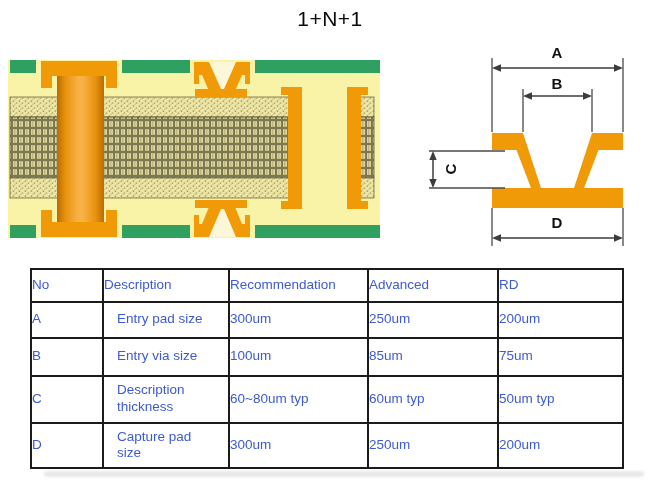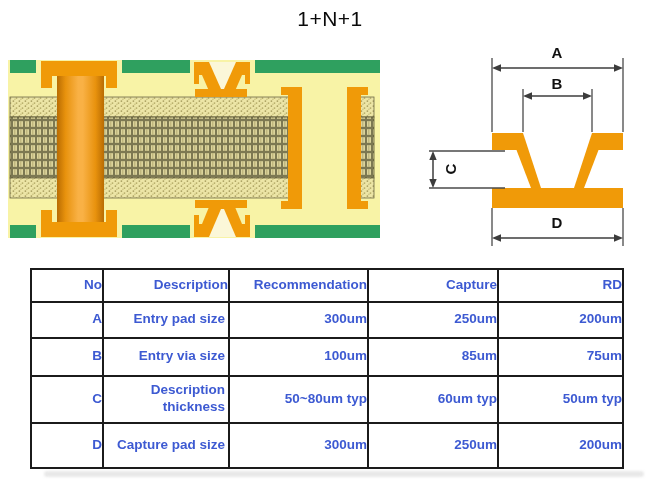--- a/index.html
+++ b/index.html
@@ -14,25 +14,25 @@
   svg{position:absolute;left:0;top:0;}
   .dim-line{stroke:#3c3c3c;stroke-width:1.5;fill:none;}
   .dim-tick{stroke:#4a4a4a;stroke-width:1.3;fill:none;}
   .dim-arrow{fill:#3c3c3c;stroke:none;}
   .dim-label{font-family:"Liberation Sans",sans-serif;font-weight:bold;font-size:15px;fill:#111;}
   .spec{
     position:absolute;left:30px;top:268px;width:592px;height:201px;
     border-collapse:collapse;table-layout:fixed;
   }
   .spec th,.spec td{
-    border:2px solid #1b1b1b;text-align:right;vertical-align:middle;
-    color:#3d5ad2;font-weight:bold;font-size:13.5px;padding:0;
+    border:2px solid #1b1b1b;text-align:left;vertical-align:middle;
+    color:#3d5ad2;font-weight:normal;font-size:13.5px;padding:0;
     font-family:"Liberation Sans",sans-serif;line-height:1.25;
   }
-  .spec td.desc{padding:0 3px;}
+  .spec td.desc{padding:0 13px;}
   .tr-h{height:33px;}
   .tr-a{height:34px;}
   .tr-b{height:36px;}
   .tr-c{height:45px;}
   .tr-d{height:43px;}
   #table-shadow{
     position:absolute;left:44px;top:471px;width:600px;height:6px;
     background:#d7d7d7;opacity:.55;border-radius:3px;filter:blur(1px);
   }
 </style>
@@ -182,21 +182,21 @@
         <col style="width:126px">
         <col style="width:139px">
         <col style="width:130px">
         <col style="width:125px">
     </colgroup>
     <thead>
       <tr class="tr-h">
         <th>No</th>
         <th>Description</th>
         <th>Recommendation</th>
-        <th>Capture</th>
+        <th>Advanced</th>
         <th>RD</th>
       </tr>
     </thead>
     <tbody>
       <tr class="tr-a">
         <td>A</td>
         <td class="desc">Entry pad size</td>
         <td>300um</td>
         <td>250um</td>
         <td>200um</td>
@@ -204,21 +204,21 @@
       <tr class="tr-b">
         <td>B</td>
         <td class="desc">Entry via size</td>
         <td>100um</td>
         <td>85um</td>
         <td>75um</td>
       </tr>
       <tr class="tr-c">
         <td>C</td>
         <td class="desc">Description thickness</td>
-        <td>50~80um typ</td>
+        <td>60~80um typ</td>
         <td>60um typ</td>
         <td>50um typ</td>
       </tr>
       <tr class="tr-d">
         <td>D</td>
         <td class="desc">Capture pad size</td>
         <td>300um</td>
         <td>250um</td>
         <td>200um</td>
       </tr>

